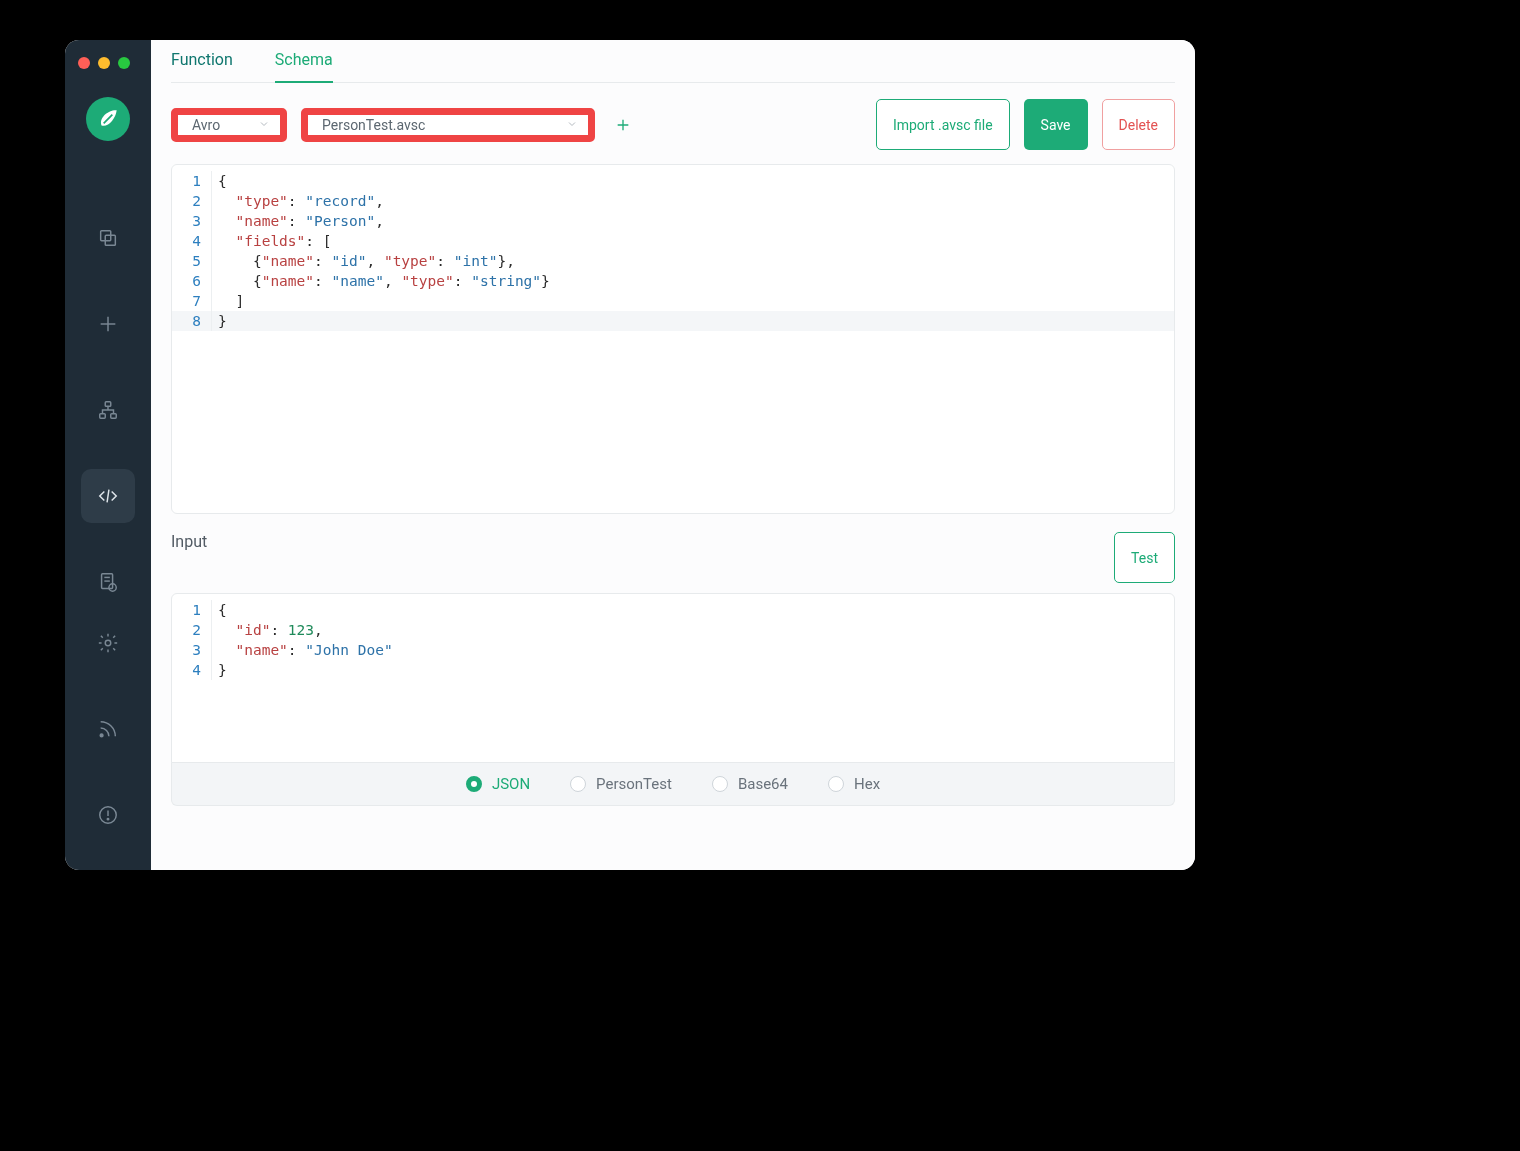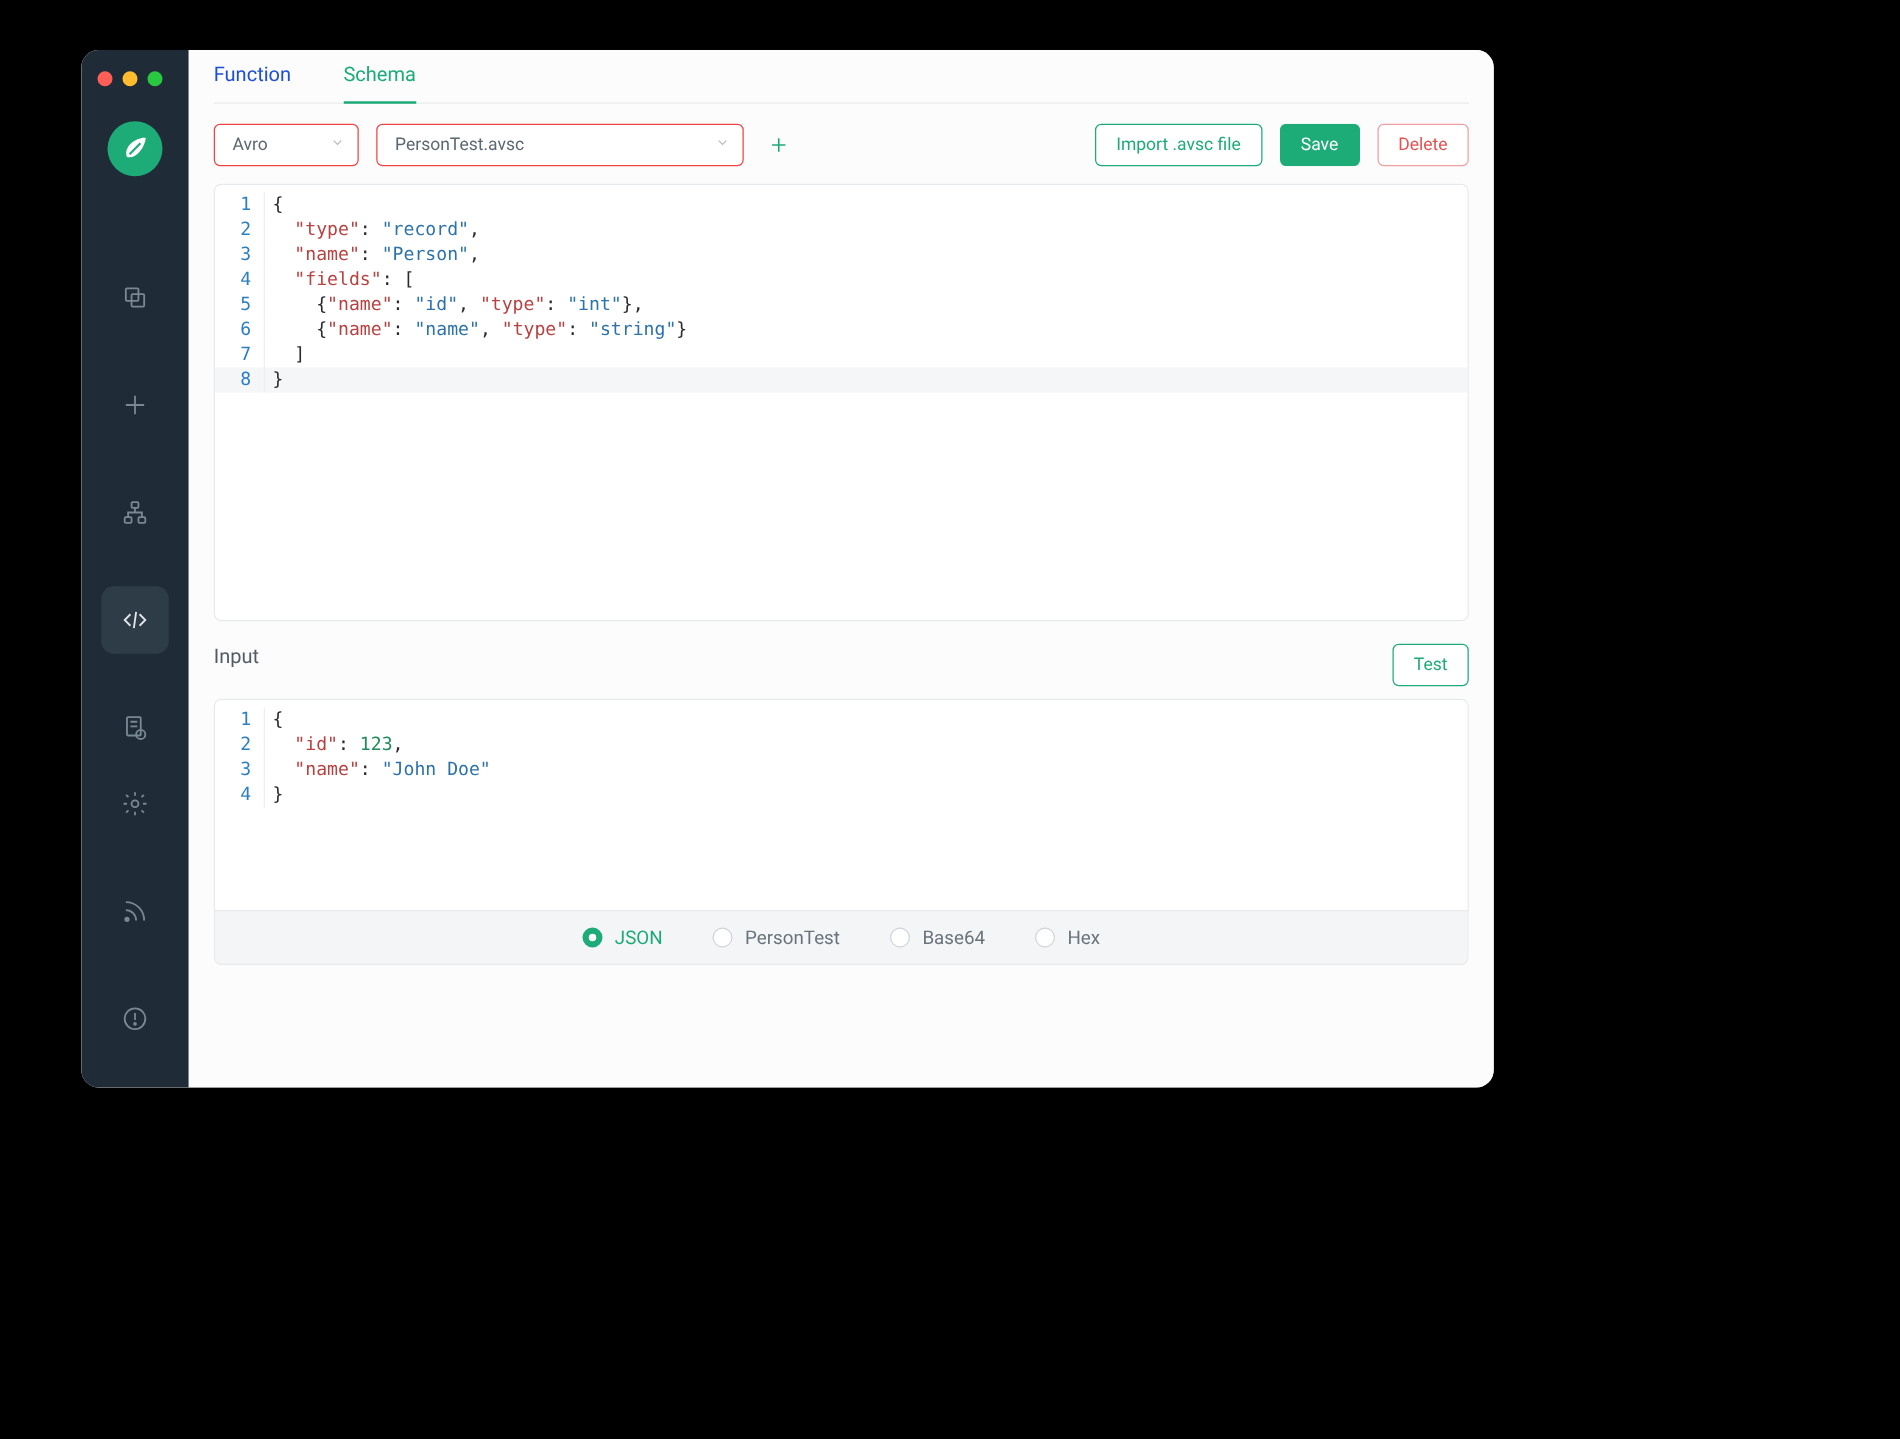--- a/index.html
+++ b/index.html
@@ -83,36 +83,36 @@
     padding: 22px 0 12px 0;
   }
   .tabs {
     display: flex;
     gap: 42px;
     border-bottom: 1px solid #e7eaec;
   }
   .tab {
     padding: 10px 0 12px 0;
     font-size: 16px;
-    color: #1d4ed8;
+    color: #0f766e;
     cursor: pointer;
     border-bottom: 2px solid transparent;
     margin-bottom: -1px;
   }
   .tab.active { color: #1dab77; border-bottom-color: #1dab77; }
 
   .toolbar {
     display: flex;
     align-items: center;
     gap: 14px;
     padding: 16px 0 14px 0;
   }
   .select {
     height: 34px;
-    border: 1px solid #ef4444;
+    border: 7px solid #ef4444;
     border-radius: 5px;
     background: #fff;
     display: flex;
     align-items: center;
     padding: 0 10px 0 14px;
     font-size: 14px;
     color: #5c6770;
     cursor: pointer;
     gap: 26px;
   }
@@ -121,21 +121,21 @@
   .sel-md { width: 294px; justify-content: space-between;}
   .add-btn {
     color: #1dab77;
     width: 28px; height: 28px;
     display: flex; align-items: center; justify-content: center;
     cursor: pointer;
     font-size: 18px;
   }
   .toolbar-spacer { flex: 1; }
   .btn {
-    height: 34px;
+    height: 51px;
     border-radius: 5px;
     padding: 0 16px;
     font-size: 14px;
     display: inline-flex;
     align-items: center;
     cursor: pointer;
     border: 1px solid transparent;
   }
   .btn-outline-green { border-color: #1dab77; color: #1dab77; background: #fff; }
   .btn-green { background: #1dab77; color: #fff; }

